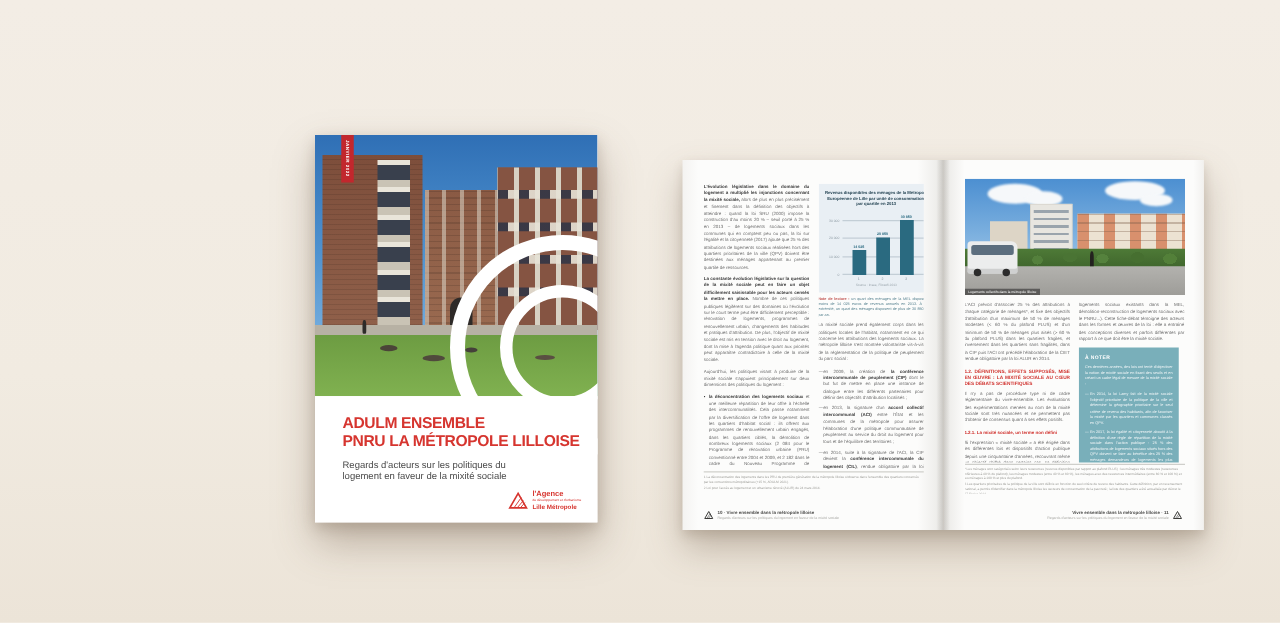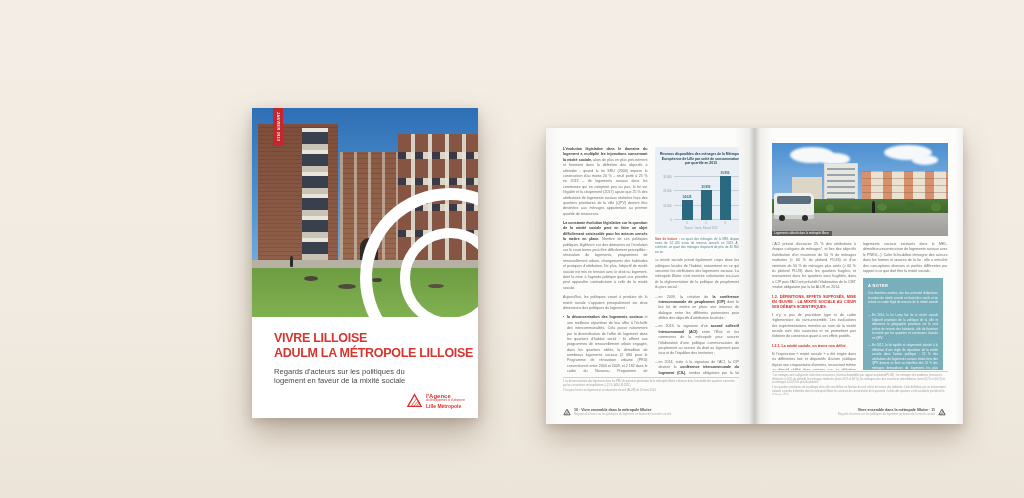--- a/index.html
+++ b/index.html
@@ -181,22 +181,22 @@
 
     <div class="arc arc-outer"></div>
     <div class="arc arc-inner"></div>
 
     <div class="date-tab">
       <span>JANVIER 2022</span>
     </div>
 
     <div class="cover-bottom">
       <div class="cover-title">
-        <div>VIVRE LILLOISE</div>
-        <div>ADULM LA MÉTROPOLE LILLOISE</div>
+        <div>ADULM ENSEMBLE</div>
+        <div>PNRU LA MÉTROPOLE LILLOISE</div>
       </div>
       <div class="cover-sub">Regards d'acteurs sur les politiques du logement en faveur de la mixité sociale</div>
       <div class="cover-logo">
         <svg width="17" height="15" viewBox="0 0 20 18">
           <path d="M2 16 L10 2 L18 16 Z" fill="none" stroke="#d6352f" stroke-width="1.6"></path>
           <path d="M6 16 L13 6 M9 16 L15 9 M12 16 L16.5 11" stroke="#d6352f" stroke-width="0.9" fill="none"></path>
         </svg>
         <div class="txt">
           <div class="t1">l'Agence</div>
           <div class="t2">de développement et d'urbanisme</div>

